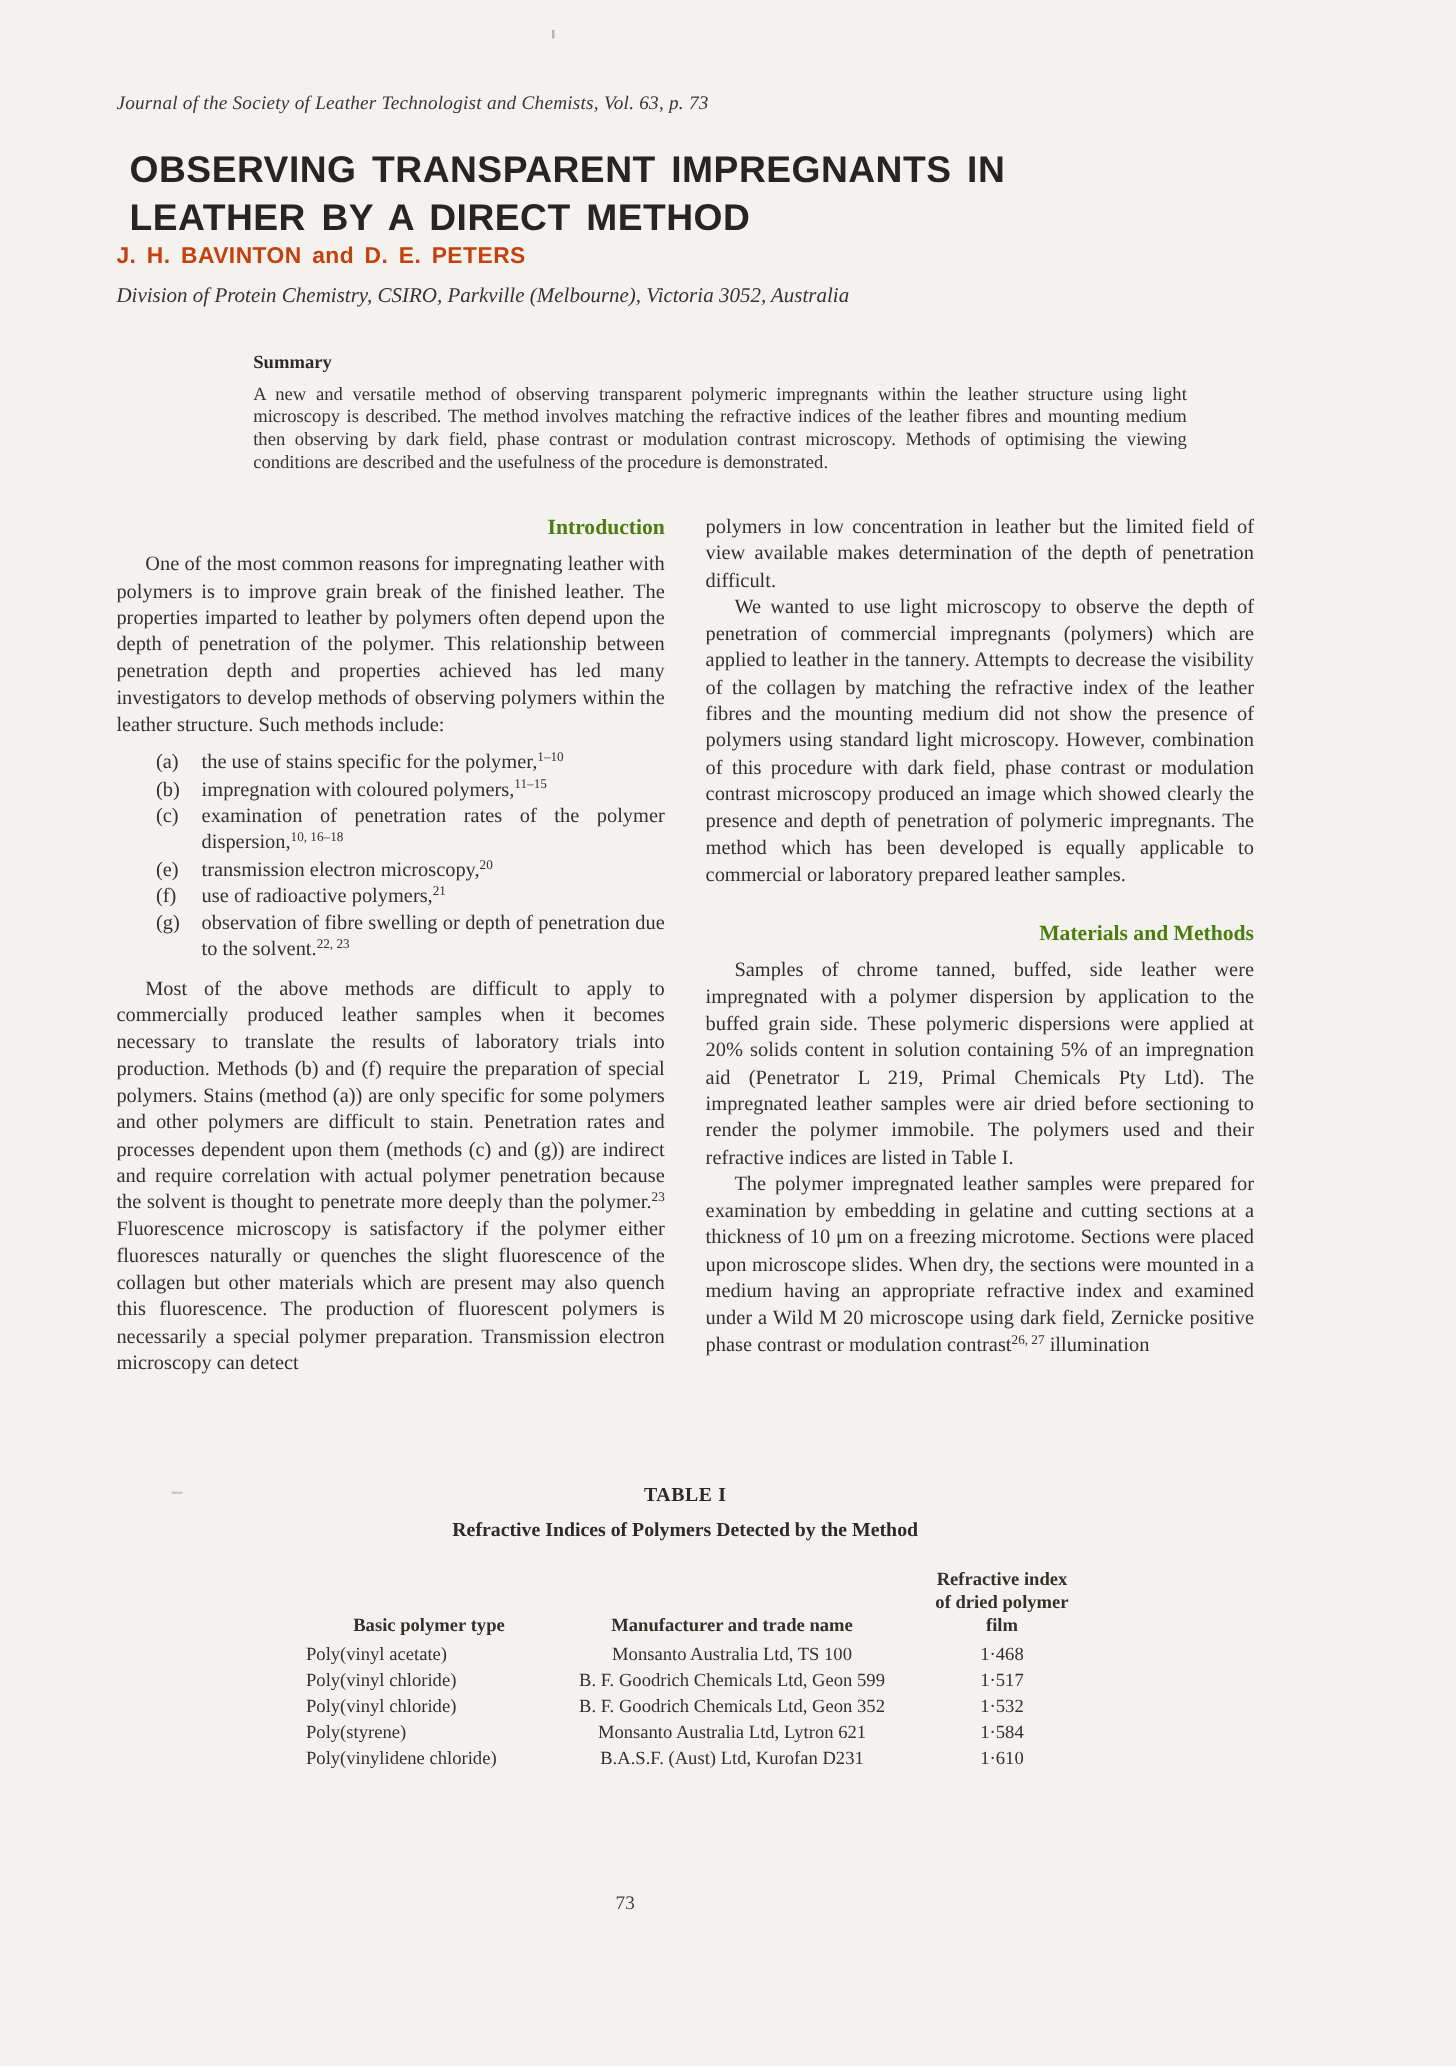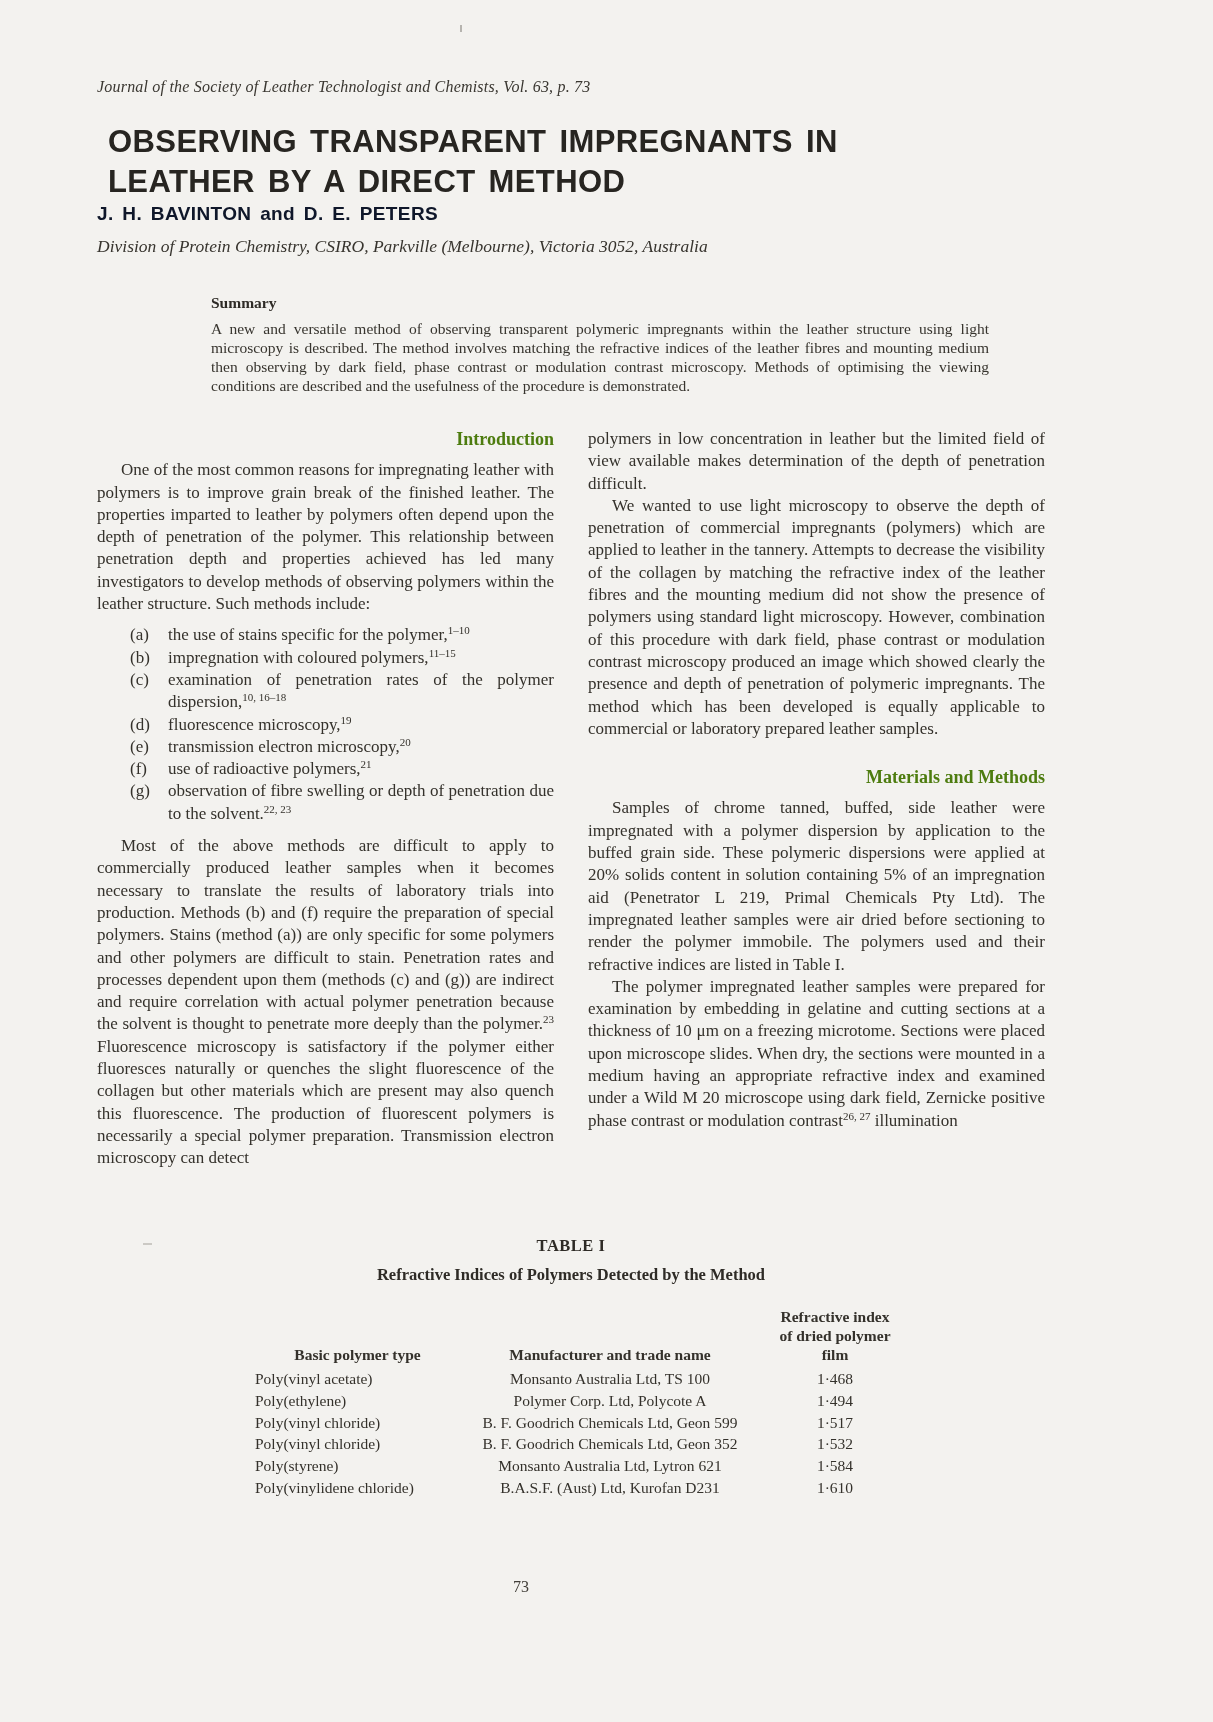--- a/index.html
+++ b/index.html
@@ -21,21 +21,21 @@
   .title{
     position:absolute;left:96px;top:110px;width:880px;
     font-family:"Liberation Sans", sans-serif;
     font-weight:bold;font-size:31px;line-height:40px;
     color:#272521;letter-spacing:.4px;
     word-spacing:4px;
   }
   .authors{
     position:absolute;left:97px;top:203px;
     font-family:"Liberation Sans", sans-serif;
-    font-weight:bold;font-size:19px;color:#0f172a;
+    font-weight:bold;font-size:19px;color:#c2410c;
     letter-spacing:.4px;word-spacing:3px;
   }
   .affiliation{
     position:absolute;left:97px;top:236px;
     font-style:italic;font-size:17.5px;color:#37342e;
   }
 
   .summary{
     position:absolute;left:190px;top:294px;width:778px;margin-left:21px;
   }
@@ -127,21 +127,20 @@
   <div class="columns">
 
     <div class="col">
       <h3>Introduction</h3>
       <p class="indent">One of the most common reasons for impregnating leather with polymers is to improve grain break of the finished leather. The properties imparted to leather by polymers often depend upon the depth of penetration of the polymer. This relationship between penetration depth and properties achieved has led many investigators to develop methods of observing polymers within the leather structure. Such methods include:</p>
 
       <div class="ref-list">
         <div class="ref-item"><span class="lbl">(a)</span><span>the use of stains specific for the polymer,</span><span class="sup">1–10</span></div>
         <div class="ref-item"><span class="lbl">(b)</span><span>impregnation with coloured polymers,</span><span class="sup">11–15</span></div>
         <div class="ref-item"><span class="lbl">(c)</span><span>examination of penetration rates of the polymer dispersion,</span><span class="sup">10, 16–18</span></div>
-        <div class="ref-item"><span class="lbl">(d)</span><span>fluorescence microscopy,</span><span class="sup">19</span></div>
         <div class="ref-item"><span class="lbl">(e)</span><span>transmission electron microscopy,</span><span class="sup">20</span></div>
         <div class="ref-item"><span class="lbl">(f)</span><span>use of radioactive polymers,</span><span class="sup">21</span></div>
         <div class="ref-item"><span class="lbl">(g)</span><span>observation of fibre swelling or depth of penetration due to the solvent.</span><span class="sup">22, 23</span></div>
       </div>
 
 
       <p class="indent"><span>Most of the above methods are difficult to apply to commercially produced leather samples when it becomes necessary to translate the results of laboratory trials into production. Methods (b) and (f) require the preparation of special polymers. Stains (method (a)) are only specific for some polymers and other polymers are difficult to stain. Penetration rates and processes dependent upon them (methods (c) and (g)) are indirect and require correlation with actual polymer penetration because the solvent is thought to penetrate more deeply than the polymer.</span><span class="sup">23</span><span> Fluorescence microscopy is satisfactory if the polymer either fluoresces naturally or quenches the slight fluorescence of the collagen but other materials which are present may also quench this fluorescence. The production of fluorescent polymers is necessarily a special polymer preparation. Transmission electron microscopy can detect</span></p>
     </div>
 
     <div class="col">
@@ -172,25 +171,20 @@
           <th class="h3"><span>Refractive index</span><br><span>of dried polymer</span><br><span>film</span></th>
         </tr>
       </thead>
       <tbody>
         <tr>
           <td class="c1">Poly(vinyl acetate)</td>
           <td class="c2">Monsanto Australia Ltd, TS 100</td>
           <td class="c3">1·468</td>
         </tr>
         <tr>
-          <td class="c1">Poly(ethylene)</td>
-          <td class="c2">Polymer Corp. Ltd, Polycote A</td>
-          <td class="c3">1·494</td>
-        </tr>
-        <tr>
           <td class="c1">Poly(vinyl chloride)</td>
           <td class="c2">B. F. Goodrich Chemicals Ltd, Geon 599</td>
           <td class="c3">1·517</td>
         </tr>
         <tr>
           <td class="c1">Poly(vinyl chloride)</td>
           <td class="c2">B. F. Goodrich Chemicals Ltd, Geon 352</td>
           <td class="c3">1·532</td>
         </tr>
         <tr>

